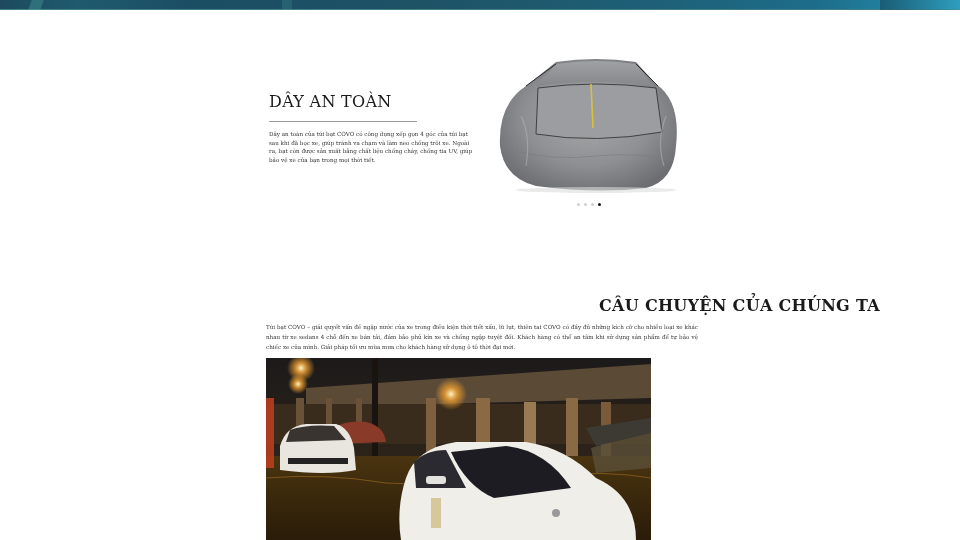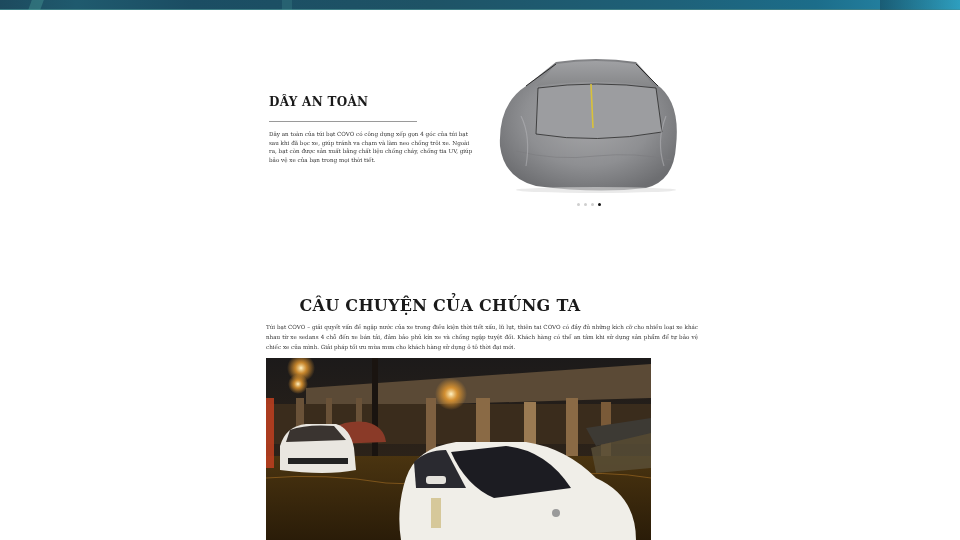--- a/index.html
+++ b/index.html
@@ -12,34 +12,34 @@
       border-bottom: 1px solid #3f7f86;
     }
     .top-banner .streak1 { position:absolute; left: 30px; top:0; width: 12px; height: 10px; background: rgba(80,170,160,0.35); transform: skewX(-20deg); }
     .top-banner .streak2 { position:absolute; left: 282px; top:0; width: 10px; height: 10px; background: rgba(70,150,150,0.25); }
     .top-banner .streak3 { position:absolute; left: 880px; top:0; width: 80px; height: 10px; background: linear-gradient(90deg, rgba(20,70,90,0.6), rgba(50,170,200,0.5)); }
 
     
     .feature-text { position: absolute; left: 269px; top: 92px; width: 205px; }
     .feature-title {
       font-family: "DejaVu Serif", "Liberation Serif", serif;
-      font-size: 12px; font-weight: bold; letter-spacing: 0.3px; color: #1a1a1a; line-height: 20px;
+      font-size: 16px; font-weight: normal; letter-spacing: 0.3px; color: #1a1a1a; line-height: 20px;
     }
     .feature-subtitle { font-size: 7.5px; color: #333; margin-top: 2px; line-height: 12px; }
     .feature-divider { width: 148px; height: 1px; background: #9a9a9a; margin-top: 9px; }
     .feature-desc { font-size: 5.6px; color: #333; line-height: 8.5px; margin-top: 8px; width: 205px; }
 
     .product-image { position: absolute; left: 496px; top: 56px; width: 200px; height: 140px; }
     .carousel-dots { position: absolute; left: 577px; top: 203px; display: flex; gap: 4px; }
     .carousel-dot { width: 3px; height: 3px; border-radius: 50%; background: #cfcfcf; }
     .carousel-dot.active { background: #111; }
 
     
     .story-title {
-      position: absolute; left: 0; top: 296px; width: 880px; text-align: center;
+      position: absolute; left: 0; top: 296px; width: 880px; text-align: right;
       font-size: 16px; font-weight: bold; color: #1a1a1a; letter-spacing: 0.3px;
     }
     .story-text {
       position: absolute; left: 266px; top: 322px; width: 432px;
       font-size: 5.6px; line-height: 10px; color: #333; text-align: justify;
     }
     .story-image { position: absolute; left: 266px; top: 358px; width: 385px; height: 182px; overflow: hidden; }
   </style>
 </head>
 <body>

